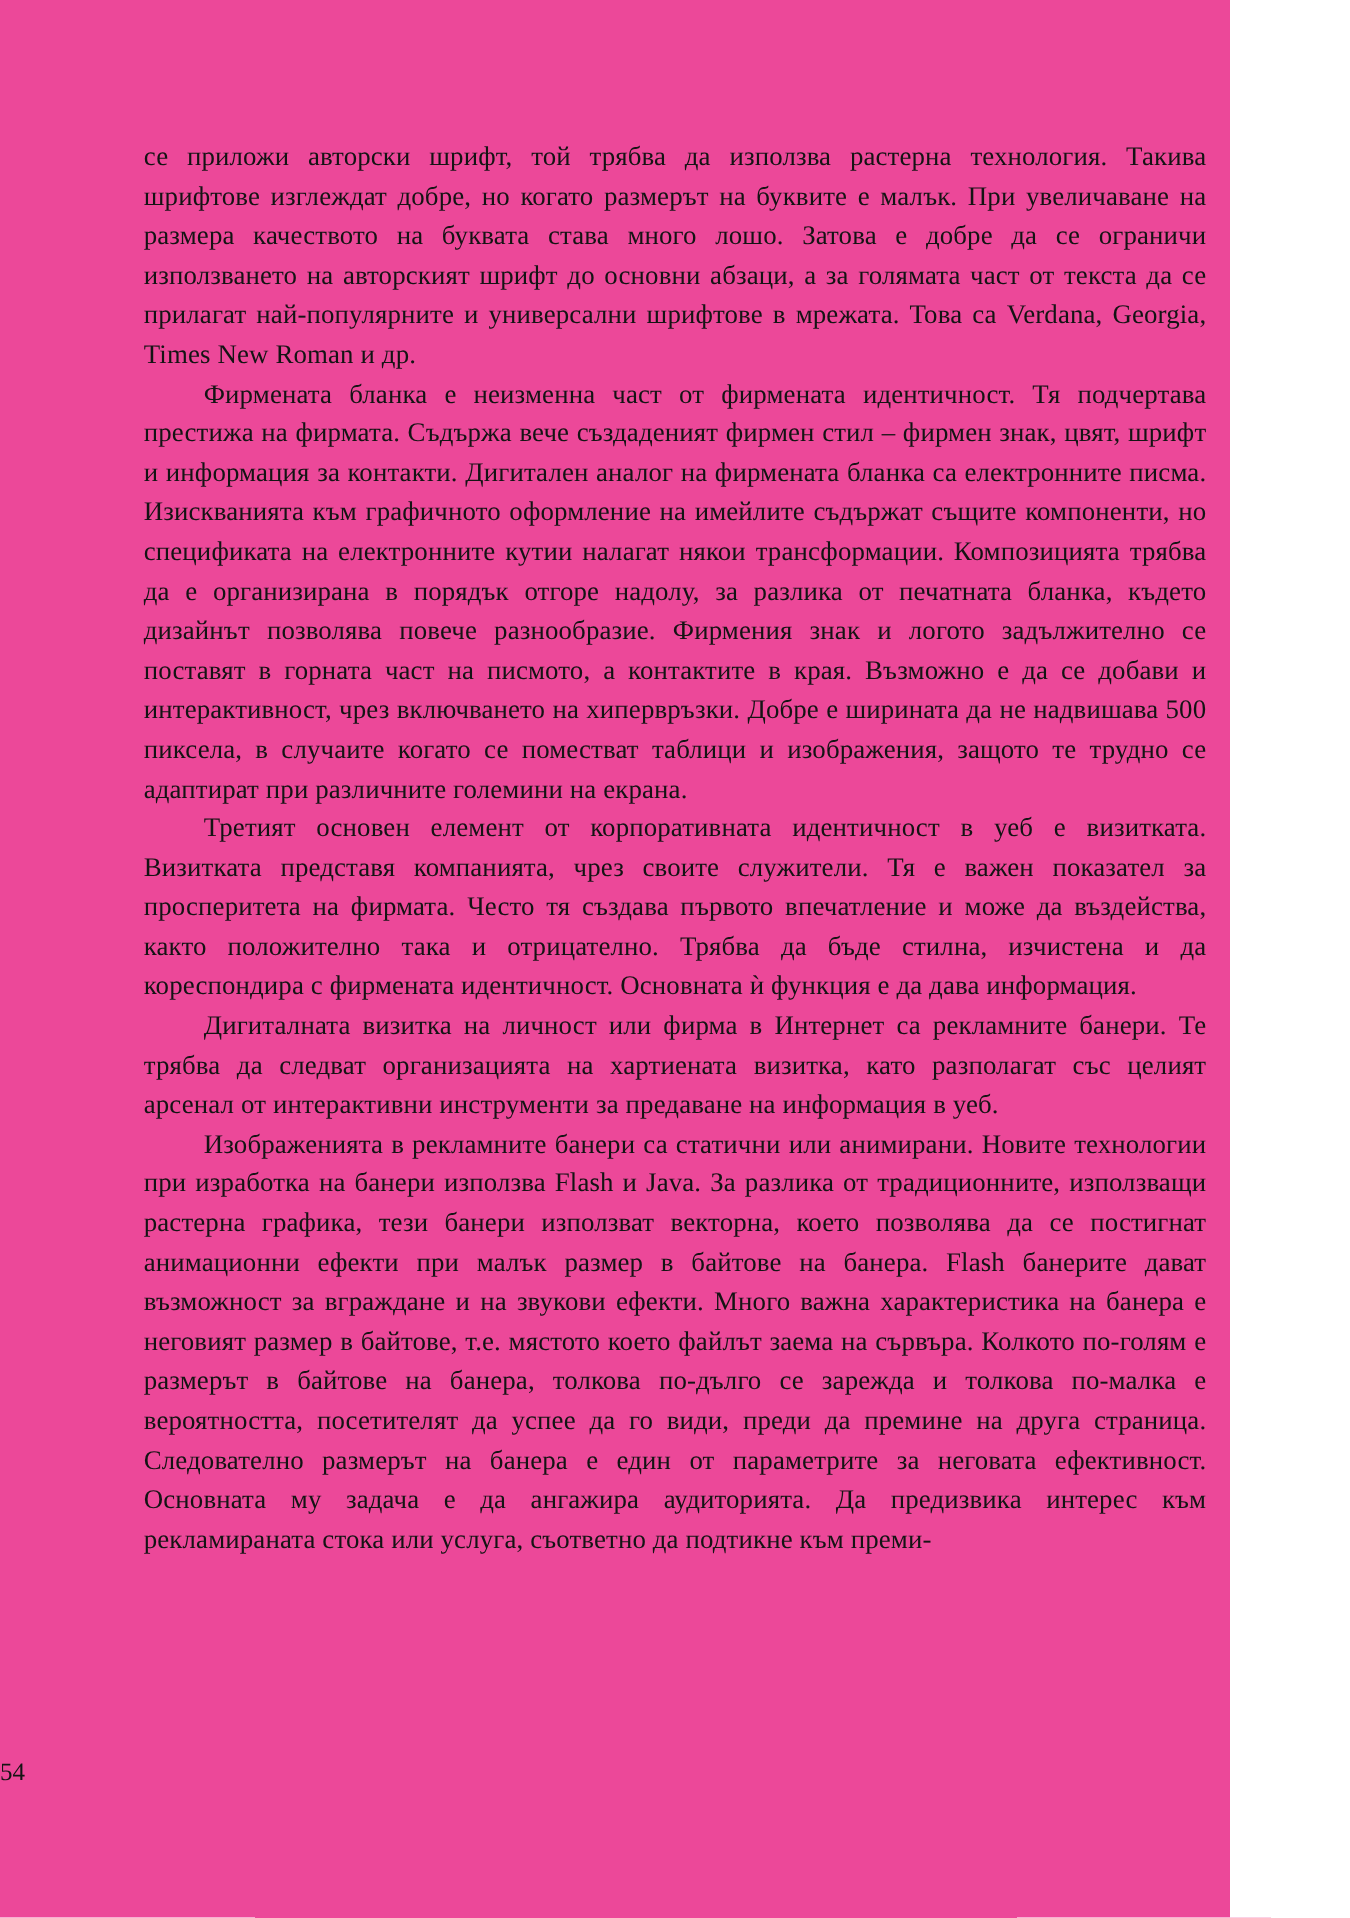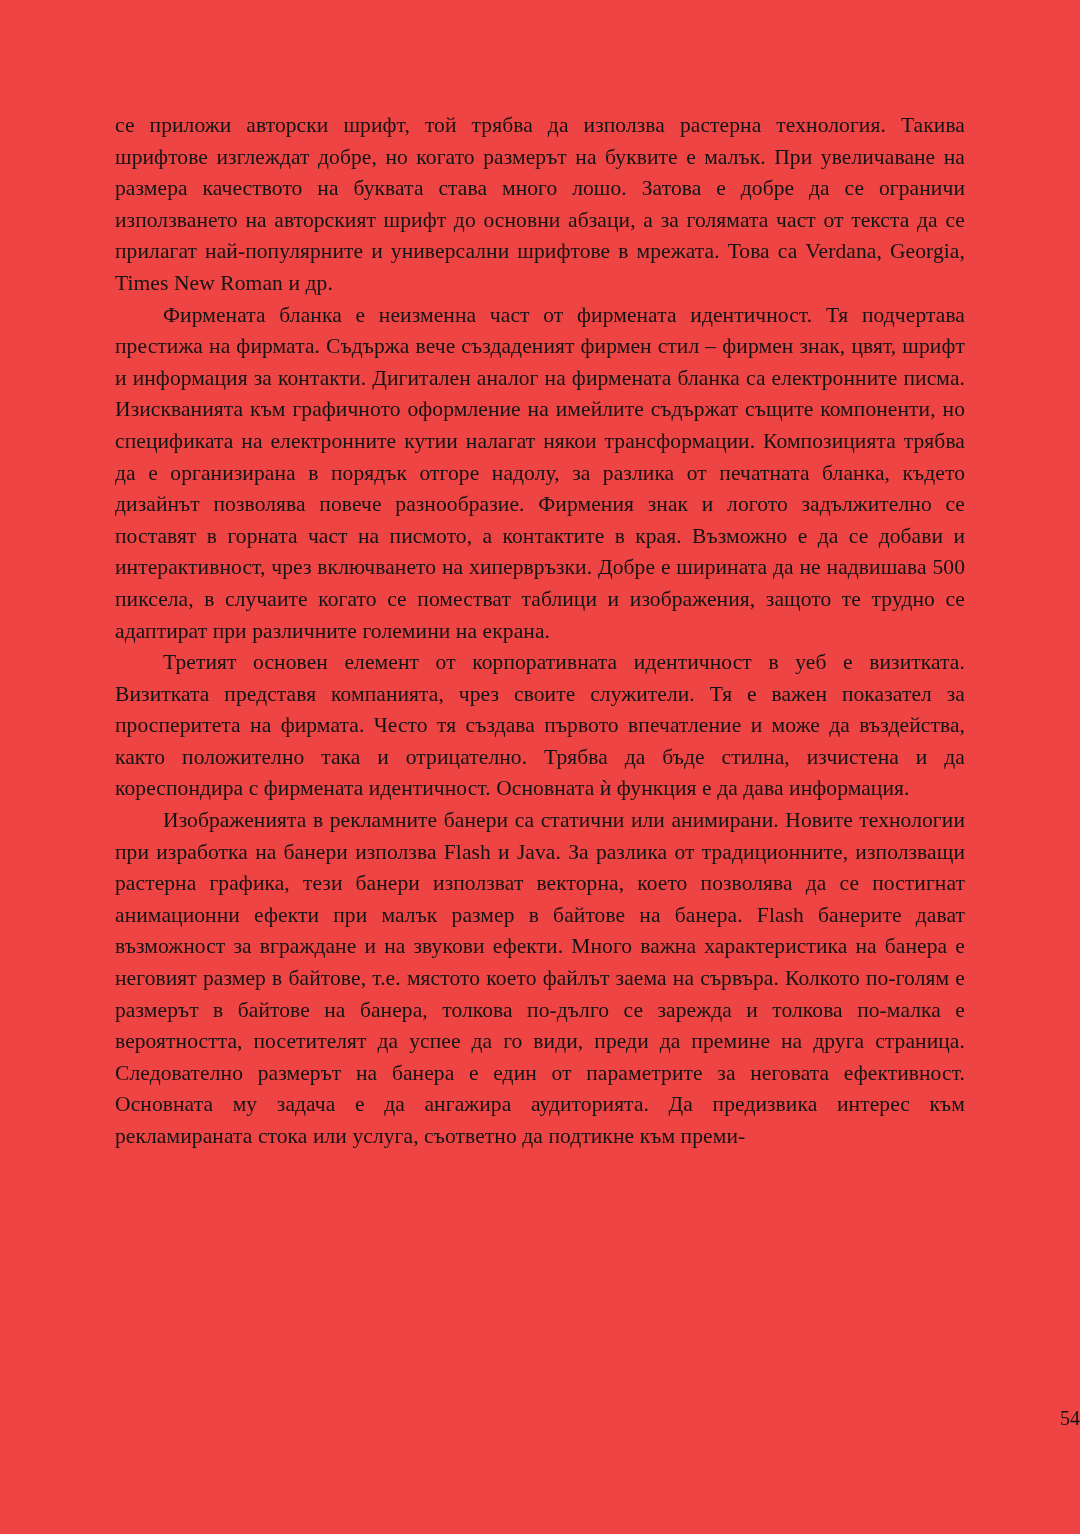--- a/index.html
+++ b/index.html
@@ -2,23 +2,23 @@
 <html><head>
 <meta charset="utf-8">
 <style>
   html, body {
     margin: 0;
     padding: 0;
     background: #ffffff;
   }
   .page {
     position: relative;
-    width: 1080px;
+    width: 984px;
     height: 1534px;
-    background: #ef4444;
+    background: #ec4899;
     font-family: "Liberation Serif", "DejaVu Serif", serif;
     color: #141414;
     overflow: hidden;
   }
   .content {
     position: absolute;
     top: 110px;
     left: 115px;
     width: 850px;
   }
@@ -33,30 +33,31 @@
     text-indent: 48px;
   }
   .bold {
     font-weight: normal;
   }
   .page-number {
     position: absolute;
     top: 1404px;
     left: 0;
     width: 100%;
-    text-align: right;
+    text-align: left;
     font-size: 20px;
     line-height: 28px;
     color: #141414;
   }
 </style>
 </head>
 <body>
 
 <div class="page">
   <div class="content">
       <p class="para"><span>се приложи авторски шрифт, той трябва да използва растерна технология. Такива шрифтове изглеждат добре, но когато размерът на буквите е малък. При увеличаване на размера качеството на буквата става много лошо. Затова е добре да се ограничи използването на авторският шрифт до основни абзаци, а за голямата част от текста да се прилагат най-популярните и универсални шрифтове в мрежата. Това са Verdana, Georgia, Times New Roman и др.</span></p>
       <p class="para indent"><span>Фирмената </span><span class="bold">бланка</span><span> е неизменна част от фирмената идентичност. Тя подчертава престижа на фирмата. Съдържа вече създаденият фирмен стил – фирмен знак, цвят, шрифт и информация за контакти. Дигитален аналог на фирмената бланка са електронните писма. Изискванията към графичното оформление на имейлите съдържат същите компоненти, но спецификата на електронните кутии налагат някои трансформации. Композицията трябва да е организирана в порядък отгоре надолу, за разлика от печатната бланка, където дизайнът позволява повече разнообразие. Фирмения знак и логото задължително се поставят в горната част на писмото, а контактите в края. Възможно е да се добави и интерактивност, чрез включването на хипервръзки. Добре е ширината да не надвишава 500 пиксела, в случаите когато се поместват таблици и изображения, защото те трудно се адаптират при различните големини на екрана.</span></p>
       <p class="para indent"><span>Третият основен елемент от корпоративната идентичност в уеб е </span><span class="bold">визитката</span><span>. Визитката представя компанията, чрез своите служители. Тя е важен показател за просперитета на фирмата. Често тя създава първото впечатление и може да въздейства, както положително така и отрицателно. Трябва да бъде стилна, изчистена и да кореспондира с фирмената идентичност. Основната ѝ функция е да дава информация.</span></p>
+      <p class="para indent"><span>Дигиталната визитка на личност или фирма в Интернет са рекламните банери. Те трябва да следват организацията на хартиената визитка, като разполагат със целият арсенал от интерактивни инструменти за предаване на информация в уеб.</span></p>
       <p class="para indent"><span>Изображенията в рекламните банери са статични или анимирани. Новите технологии при изработка на банери използва Flash и Java. За разлика от традиционните, използващи растерна графика, тези банери използват векторна, което позволява да се постигнат анимационни ефекти при малък размер в байтове на банера. Flash банерите дават възможност за вграждане и на звукови ефекти. Много важна характеристика на банера е неговият размер в байтове, т.е. мястото което файлът заема на сървъра. Колкото по-голям е размерът в байтове на банера, толкова по-дълго се зарежда и толкова по-малка е вероятността, посетителят да успее да го види, преди да премине на друга страница. Следователно размерът на банера е един от параметрите за неговата ефективност. Основната му задача е да ангажира аудиторията. Да предизвика интерес към рекламираната стока или услуга, съответно да подтикне към преми-</span></p>
     </div>
   <div class="page-number">54</div>
 </div>
 
 </body></html>

